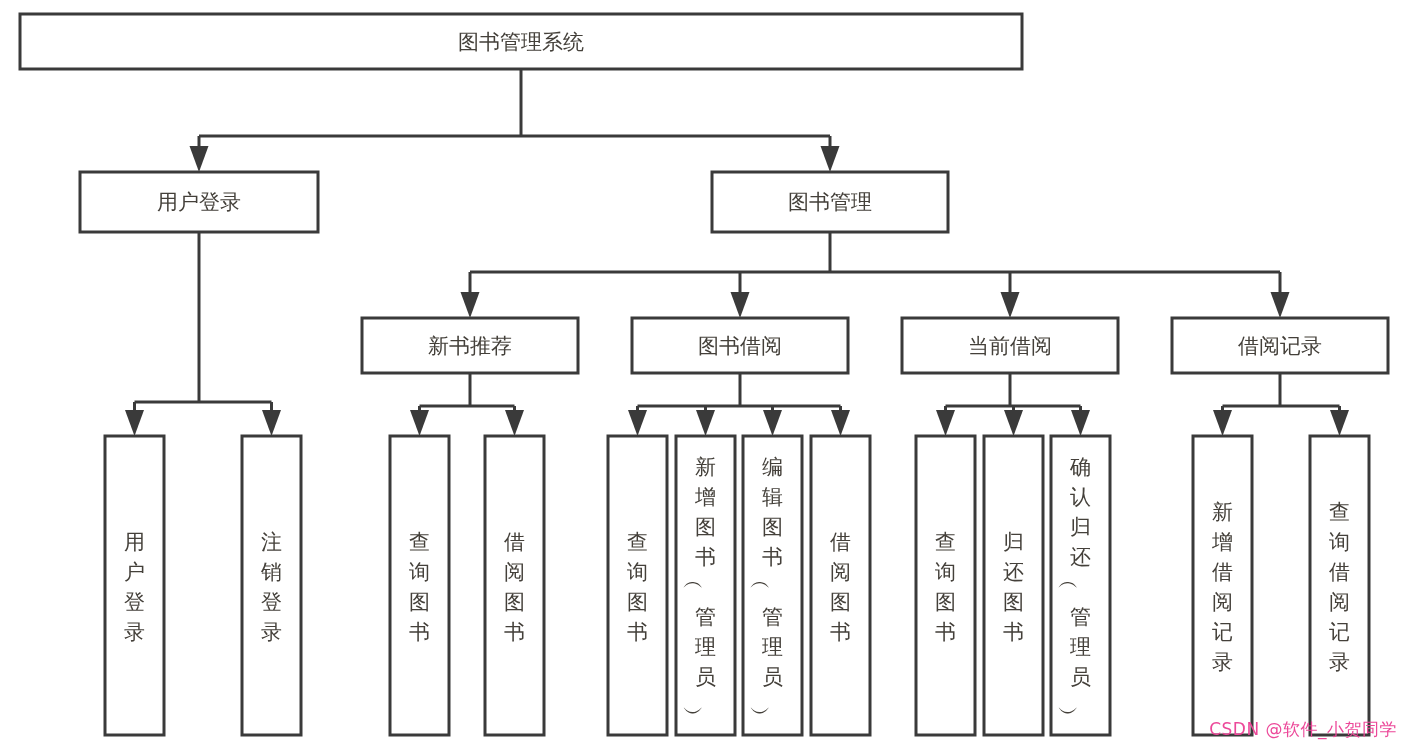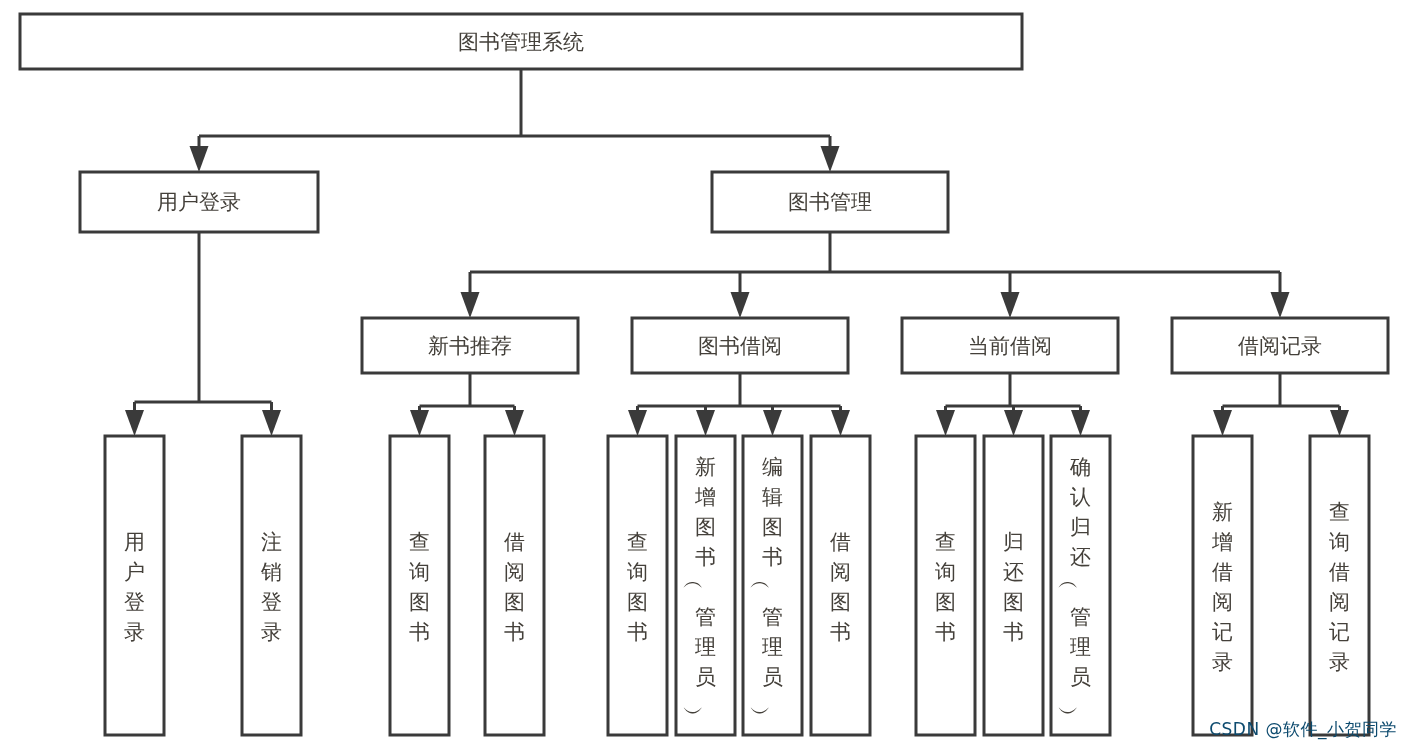--- a/index.html
+++ b/index.html
@@ -55,21 +55,21 @@
     font-family: "DejaVu Sans", "Liberation Sans", sans-serif;
     font-size: 21px;
     text-anchor: middle;
   }
   .watermark-text {
     position: absolute;
     right: 8px;
     bottom: 6px;
     font-family: "DejaVu Sans", "Liberation Sans", sans-serif;
     font-size: 17px;
-    color: #0c4a6e;
+    color: #ec4899;
     letter-spacing: 0.5px;
     white-space: nowrap;
     pointer-events: none;
   }
 </style>
 </head>
 <body>
 
 <div id="diagram-root">
   <svg id="tree-svg" viewBox="0 0 1405 747" xmlns="http://www.w3.org/2000/svg">

